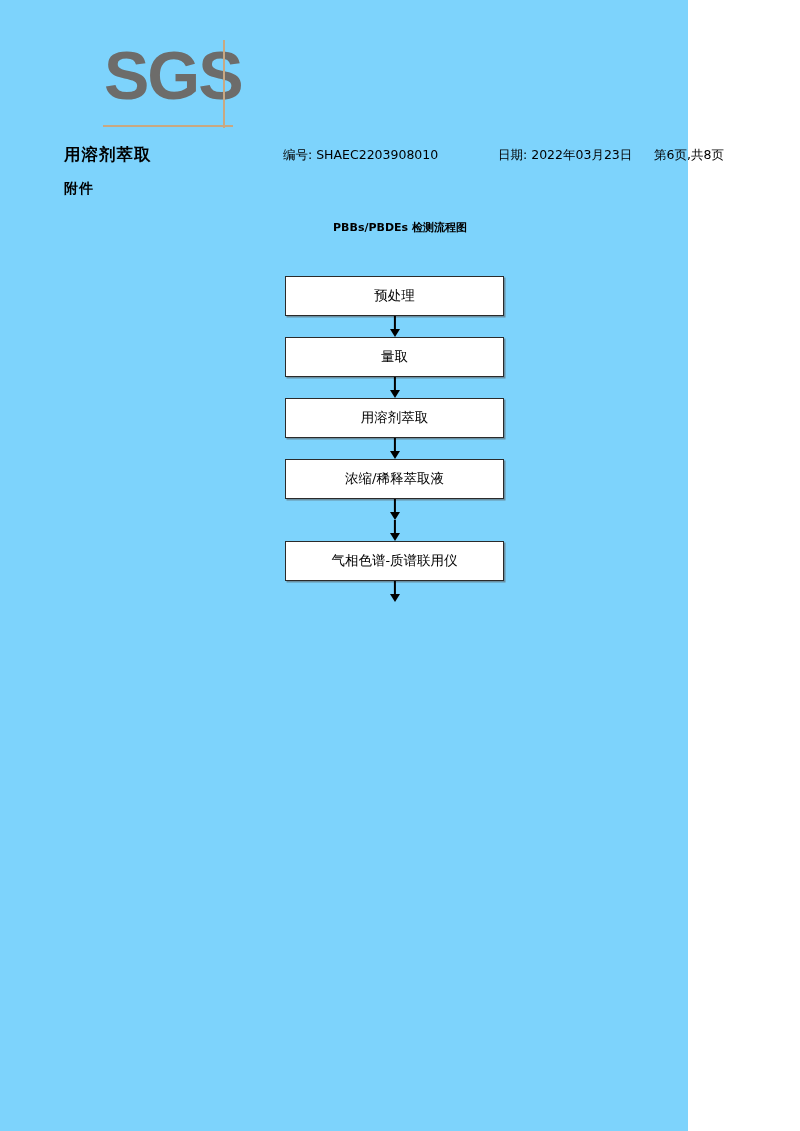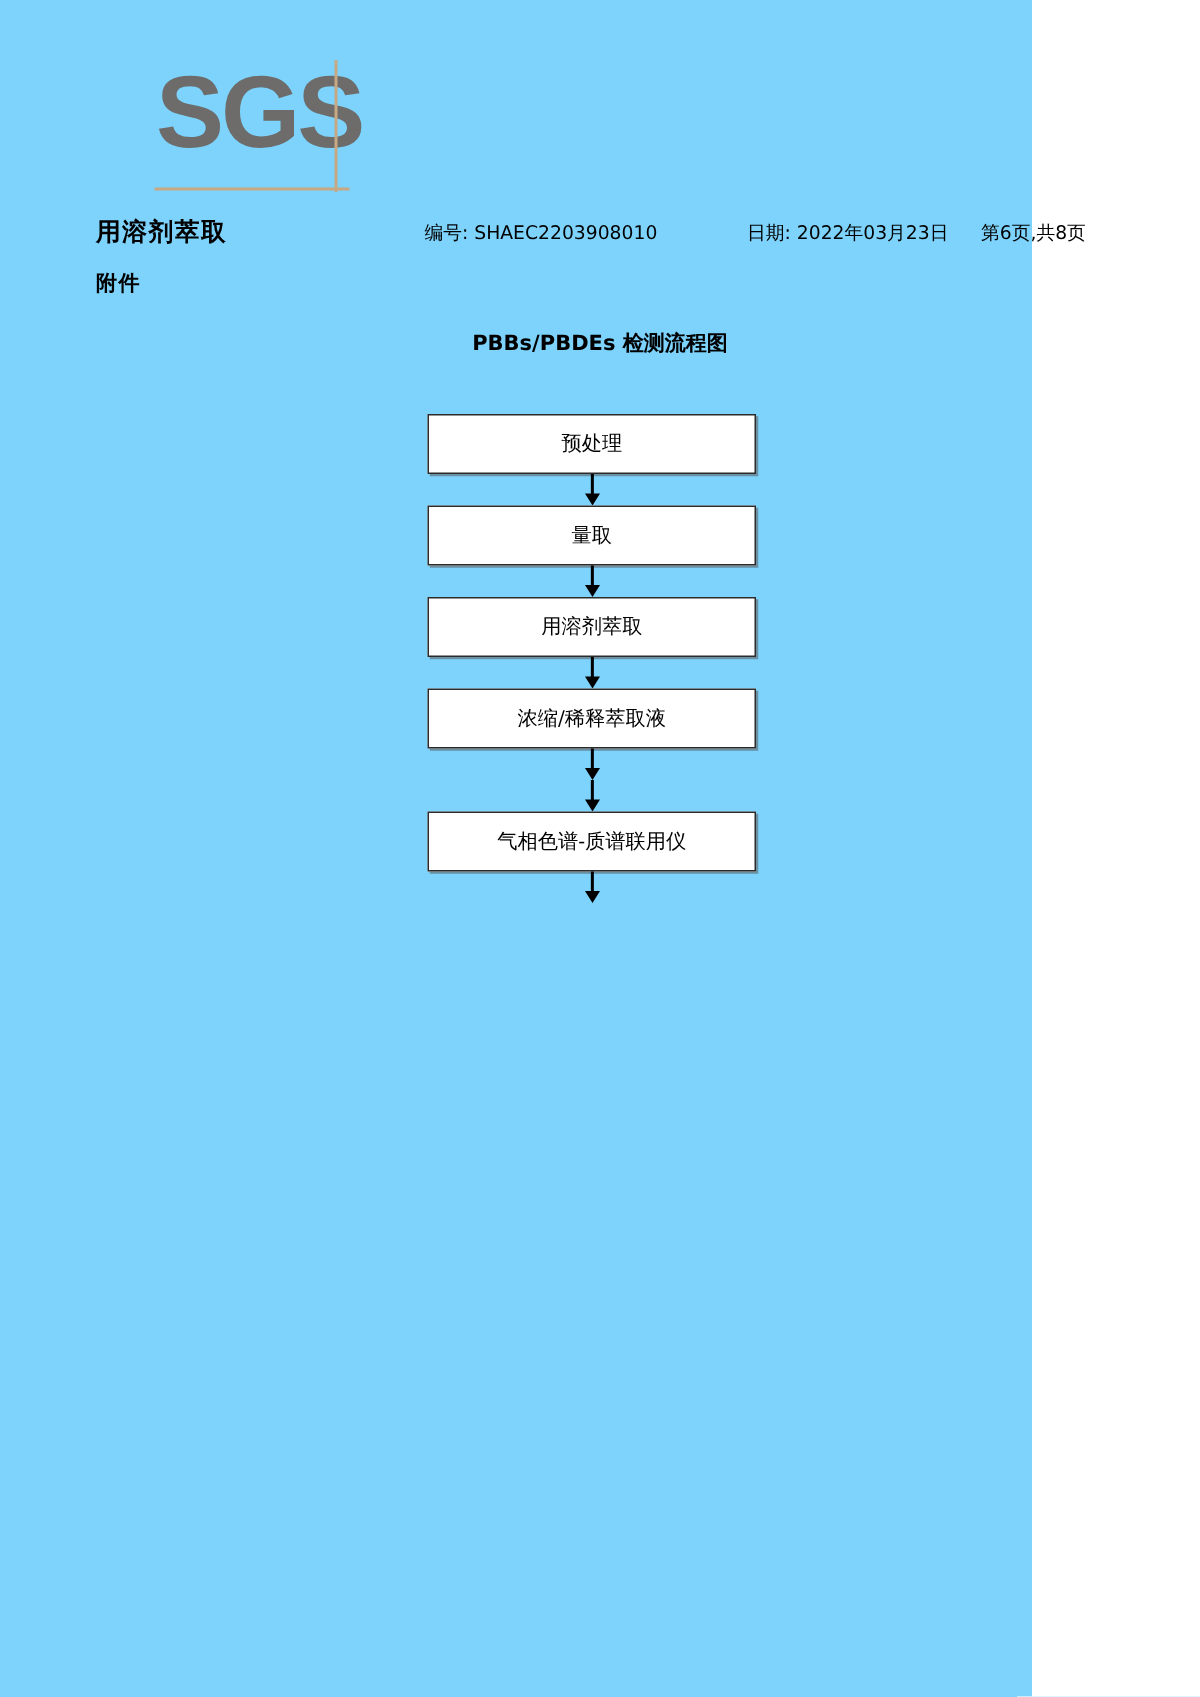--- a/index.html
+++ b/index.html
@@ -58,21 +58,21 @@
     position: absolute; left: 64px; top: 180px;
     font-family: "DejaVu Sans", sans-serif;
     font-weight: bold; font-size: 14px; letter-spacing: 1px;
   }
 
   
   .chart-title {
     position: absolute; left: 0; top: 220px; width: 800px;
     text-align: center;
     font-family: "DejaVu Sans", sans-serif;
-    font-weight: bold; font-size: 14px;
+    font-weight: bold; font-size: 11px;
   }
   .flow { position: absolute; left: 285px; top: 276px; width: 219px; }
   .node {
     position: relative;
     width: 219px; height: 40px;
     border: 1.3px solid #2b2b2b;
     background: #fff;
     box-shadow: 1.5px 1.5px 0 rgba(90,90,90,0.55);
     display: flex; align-items: center; justify-content: center;
     font-family: "DejaVu Serif", serif;

